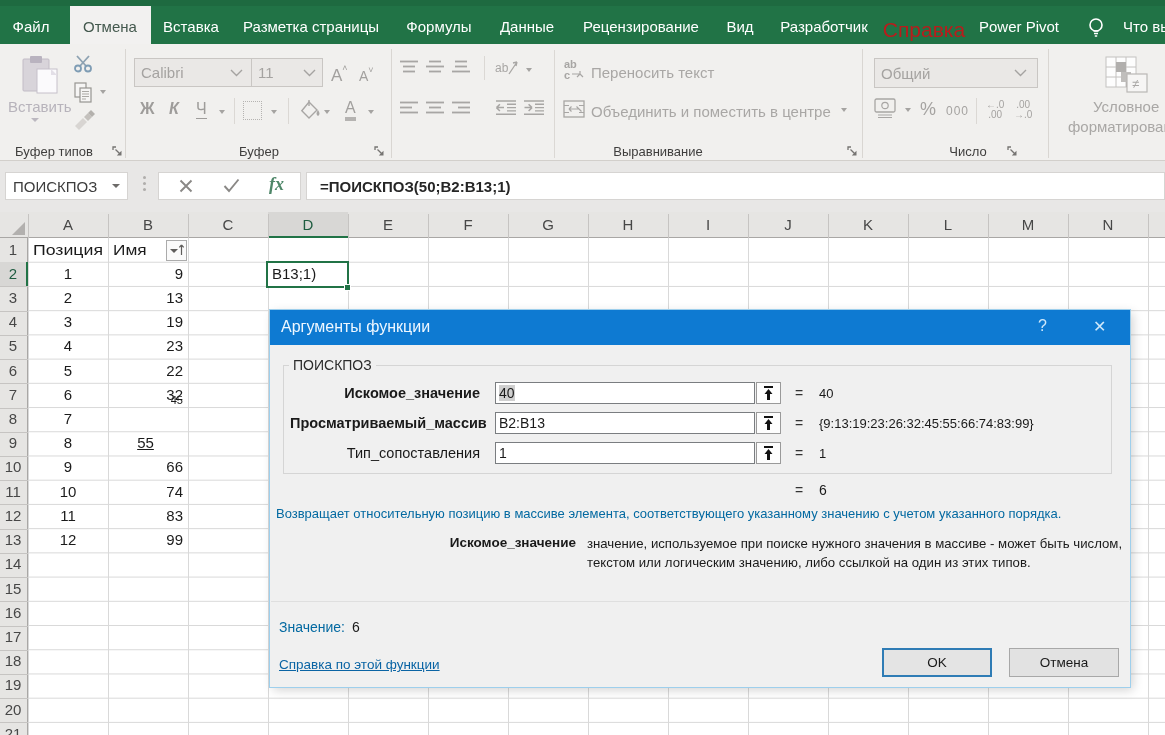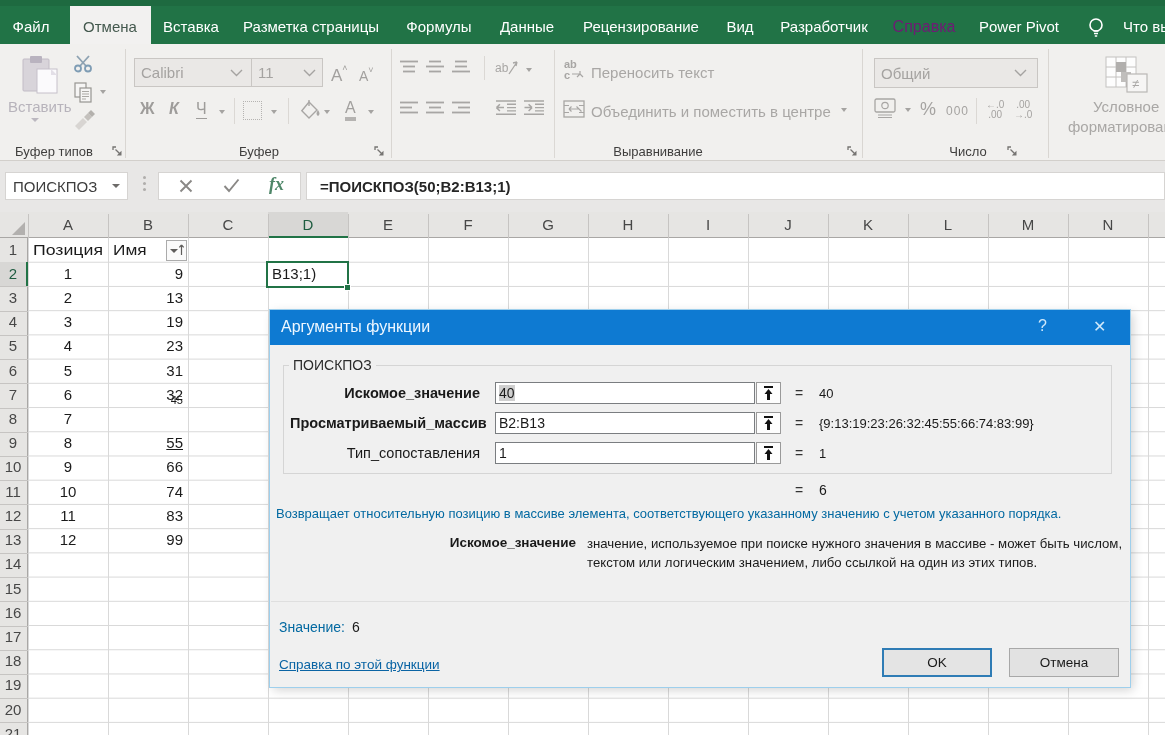--- a/index.html
+++ b/index.html
@@ -13,21 +13,21 @@
 <div class="abs" style="left:70px;top:6px;width:81px;height:38px;background:#f2f1f0;"></div>
 <div class="abs" style="left:31px;top:18px;transform:translateX(-50%);font-size:15px;color:#ffffff;font-weight:400;">Файл</div>
 <div class="abs" style="left:110px;top:18px;transform:translateX(-50%);font-size:15px;color:#44594e;font-weight:400;">Отмена</div>
 <div class="abs" style="left:191px;top:18px;transform:translateX(-50%);font-size:15px;color:#ffffff;font-weight:400;">Вставка</div>
 <div class="abs" style="left:311px;top:18px;transform:translateX(-50%);font-size:15px;color:#ffffff;font-weight:400;">Разметка страницы</div>
 <div class="abs" style="left:439px;top:18px;transform:translateX(-50%);font-size:15px;color:#ffffff;font-weight:400;">Формулы</div>
 <div class="abs" style="left:527px;top:18px;transform:translateX(-50%);font-size:15px;color:#ffffff;font-weight:400;">Данные</div>
 <div class="abs" style="left:641px;top:18px;transform:translateX(-50%);font-size:15px;color:#ffffff;font-weight:400;">Рецензирование</div>
 <div class="abs" style="left:740px;top:18px;transform:translateX(-50%);font-size:15px;color:#ffffff;font-weight:400;">Вид</div>
 <div class="abs" style="left:824px;top:18px;transform:translateX(-50%);font-size:15px;color:#ffffff;font-weight:400;">Разработчик</div>
-<div class="abs" style="left:924px;top:18px;transform:translateX(-50%);font-size:16px;color:#701a75;font-weight:400;">Справка</div>
+<div class="abs" style="left:924px;top:18px;transform:translateX(-50%);font-size:21px;color:#b91c1c;font-weight:400;">Справка</div>
 <div class="abs" style="left:1019px;top:18px;transform:translateX(-50%);font-size:15px;color:#ffffff;font-weight:400;">Power Pivot</div>
 <svg class="abs" style="left:1086px;top:17px;" width="20" height="22" viewBox="0 0 20 22">
 <circle cx="10" cy="8" r="6" fill="none" stroke="#ffffff" stroke-width="1.6"></circle>
 <path d="M7.5 14 L12.5 14 M8 16.5 L12 16.5 M8.8 19 L11.2 19" stroke="#ffffff" stroke-width="1.4" fill="none"></path>
 </svg>
 <div class="abs" style="left:1123px;top:18px;font-size:15px;color:#ffffff;">Что вы</div>
 <div class="abs" style="left:0;top:44px;width:1165px;height:117px;background:#f1f0ee;border-bottom:1px solid #d2cfcb;"></div>
 <div class="abs" style="left:125px;top:49px;width:1px;height:109px;background:#d9d6d2;"></div>
 <div class="abs" style="left:391px;top:49px;width:1px;height:109px;background:#d9d6d2;"></div>
 <div class="abs" style="left:862px;top:49px;width:1px;height:109px;background:#d9d6d2;"></div>
@@ -333,24 +333,24 @@
 <div class="abs" style="left:28px;top:410.03999999999996px;width:80px;font-size:15px;color:#1b1b1b;text-align:center;">7</div>
 <div class="abs" style="left:28px;top:434.26px;width:80px;font-size:15px;color:#1b1b1b;text-align:center;">8</div>
 <div class="abs" style="left:28px;top:458.48px;width:80px;font-size:15px;color:#1b1b1b;text-align:center;">9</div>
 <div class="abs" style="left:28px;top:482.7px;width:80px;font-size:15px;color:#1b1b1b;text-align:center;">10</div>
 <div class="abs" style="left:28px;top:506.91999999999996px;width:80px;font-size:15px;color:#1b1b1b;text-align:center;">11</div>
 <div class="abs" style="left:28px;top:531.14px;width:80px;font-size:15px;color:#1b1b1b;text-align:center;">12</div>
 <div class="abs" style="left:108px;top:264.72px;width:80px;font-size:15px;color:#1b1b1b;text-align:right;padding-right:5px;">9</div>
 <div class="abs" style="left:108px;top:288.94px;width:80px;font-size:15px;color:#1b1b1b;text-align:right;padding-right:5px;">13</div>
 <div class="abs" style="left:108px;top:313.15999999999997px;width:80px;font-size:15px;color:#1b1b1b;text-align:right;padding-right:5px;">19</div>
 <div class="abs" style="left:108px;top:337.38px;width:80px;font-size:15px;color:#1b1b1b;text-align:right;padding-right:5px;">23</div>
-<div class="abs" style="left:108px;top:361.6px;width:80px;font-size:15px;color:#1b1b1b;text-align:right;padding-right:5px;">31</div>
+<div class="abs" style="left:108px;top:361.6px;width:80px;font-size:15px;color:#1b1b1b;text-align:right;padding-right:5px;">22</div>
 <div class="abs" style="left:108px;top:385.82px;width:80px;font-size:15px;color:#1b1b1b;text-align:right;padding-right:5px;">32</div>
 <div class="abs" style="left:108px;top:394px;width:80px;font-size:11px;color:#1b1b1b;text-align:right;padding-right:5px;">45</div>
-<div class="abs" style="left:108px;top:434.26px;width:80px;font-size:15px;color:#1b1b1b;text-align:right;padding-right:5px;text-decoration:underline;">55</div>
+<div class="abs" style="left:108px;top:434.26px;width:80px;font-size:15px;color:#1b1b1b;text-align:center;padding-right:5px;text-decoration:underline;">55</div>
 <div class="abs" style="left:108px;top:458.48px;width:80px;font-size:15px;color:#1b1b1b;text-align:right;padding-right:5px;">66</div>
 <div class="abs" style="left:108px;top:482.7px;width:80px;font-size:15px;color:#1b1b1b;text-align:right;padding-right:5px;">74</div>
 <div class="abs" style="left:108px;top:506.91999999999996px;width:80px;font-size:15px;color:#1b1b1b;text-align:right;padding-right:5px;">83</div>
 <div class="abs" style="left:108px;top:531.14px;width:80px;font-size:15px;color:#1b1b1b;text-align:right;padding-right:5px;">99</div>
 <svg class="abs" style="left:166px;top:240px;" width="21" height="21" viewBox="0 0 21 21">
 <rect x="0.5" y="0.5" width="20" height="20" fill="#fafafa" stroke="#ababab"></rect>
 <path d="M4 9 L12 9 L8 13 Z" fill="#5f5d5b"></path>
 <path d="M15.5 15 L15.5 5 M15.5 5 L13.3 7.4 M15.5 5 L17.7 7.4" stroke="#5f5d5b" stroke-width="1.2" fill="none"></path>
 </svg>
 <div class="abs" style="left:266px;top:261px;width:83px;height:27px;border:2px solid #217346;background:#ffffff;"></div>
@@ -391,18 +391,18 @@
 <rect x="8" y="4" width="9" height="2" fill="#111"></rect>
 <path d="M12.5 7 L16.5 12 L14 12 L14 18 L11 18 L11 12 L8.5 12 Z" fill="#111"></path>
 </svg>
 <div class="abs" style="left:795px;top:445px;font-size:14px;color:#333;">=</div>
 <div class="abs" style="left:819px;top:446px;font-size:13px;color:#1a1a1a;">1</div>
 <div class="abs" style="left:795px;top:482px;font-size:14px;color:#333;">=</div>
 <div class="abs" style="left:819px;top:482px;font-size:14px;color:#1a1a1a;">6</div>
 <div class="abs" style="left:276px;top:506px;font-size:13px;color:#0369a1;">Возвращает относительную позицию в массиве элемента, соответствующего указанному значению с учетом указанного порядка.</div>
 <div class="abs" style="left:276px;top:535px;width:300px;text-align:right;font-size:13.5px;font-weight:700;color:#1a1a1a;">Искомое_значение</div>
 <div class="abs" style="left:587px;top:536px;font-size:13.2px;color:#1a1a1a;">значение, используемое при поиске нужного значения в массиве - может быть числом,</div>
-<div class="abs" style="left:587px;top:555px;font-size:13.2px;color:#1a1a1a;">текстом или логическим значением, либо ссылкой на один из этих типов.</div>
+<div class="abs" style="left:587px;top:555px;font-size:13.2px;color:#1a1a1a;">текстом или логическим значению, либо ссылкой на один из этих типов.</div>
 <div class="abs" style="left:271px;top:601px;width:858px;height:1px;background:#dfdfdf;"></div>
 <div class="abs" style="left:279px;top:619px;font-size:14px;color:#0369a1;">Значение:</div>
 <div class="abs" style="left:352px;top:619px;font-size:14px;color:#1a1a1a;">6</div>
 <div class="abs" style="left:279px;top:657px;font-size:13.5px;color:#0a64a4;text-decoration:underline;">Справка по этой функции</div>
 <div class="abs" style="left:882px;top:648px;width:110px;height:29px;background:#e4e4e4;border:2px solid #2f7cb5;font-size:13.5px;color:#1a1a1a;text-align:center;line-height:25px;">OK</div>
 <div class="abs" style="left:1009px;top:648px;width:110px;height:29px;background:#e2e2e2;border:1px solid #a8a8a8;font-size:13.5px;color:#1a1a1a;text-align:center;line-height:27px;">Отмена</div>
 </body></html>

